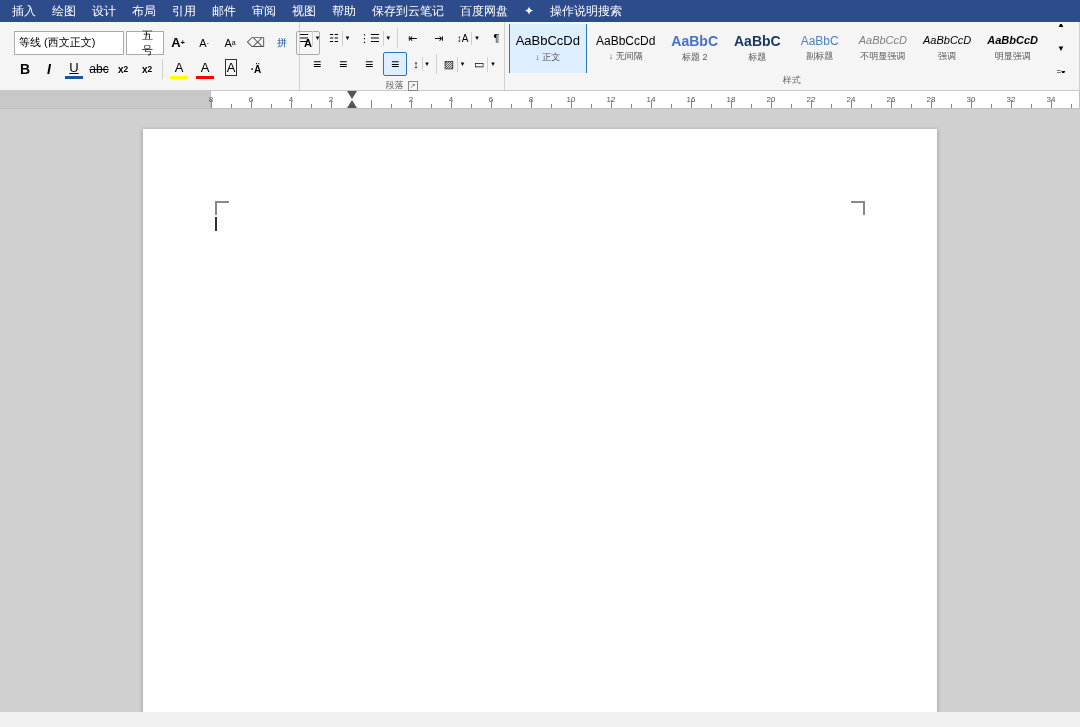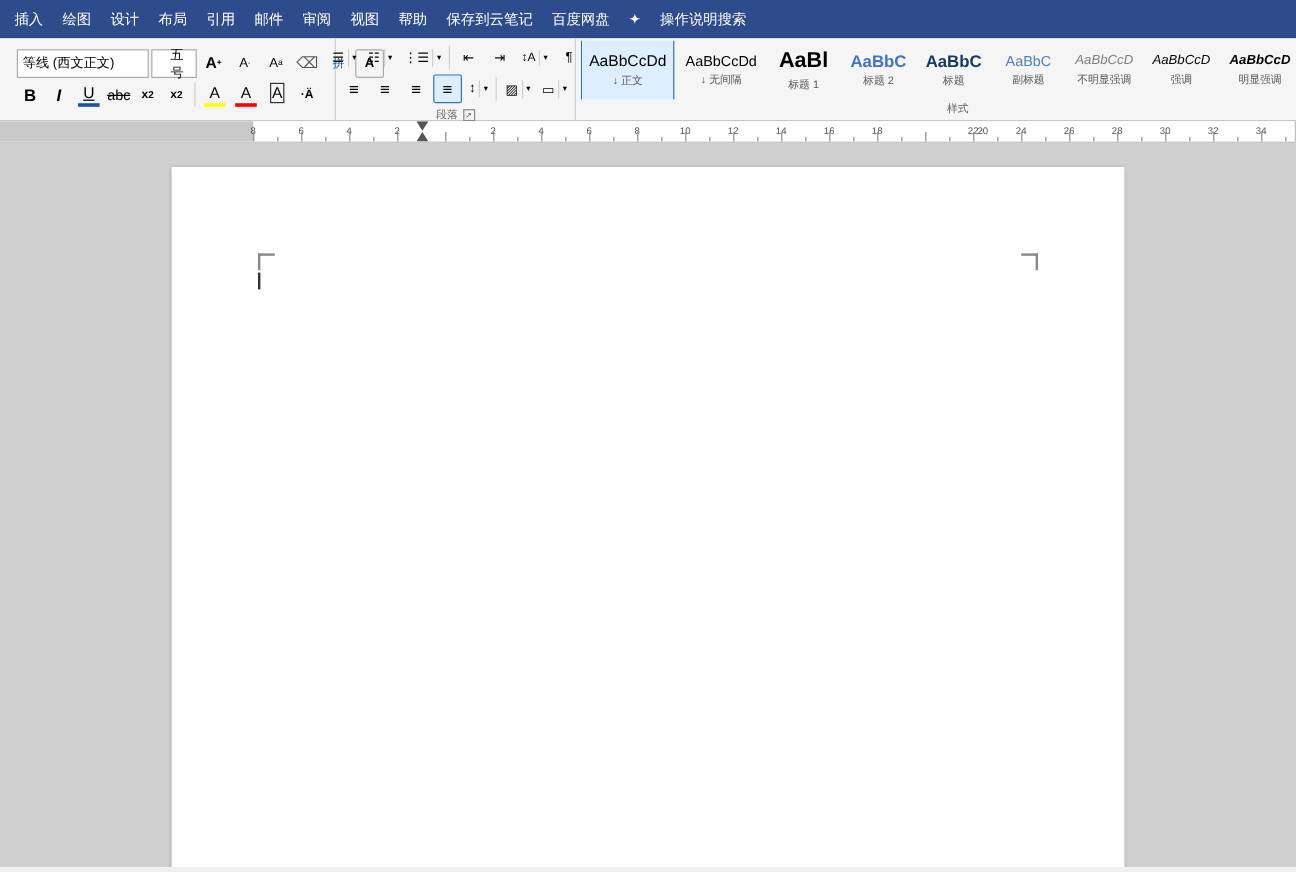--- a/index.html
+++ b/index.html
@@ -3,21 +3,21 @@
   <meta charset="utf-8">
   <style>
     * { margin: 0; padding: 0; box-sizing: border-box; }
     body { font-family: 'Microsoft YaHei', SimSun, Arial, sans-serif; font-size: 12px; background: #f0f0f0; overflow: hidden; width: 1080px; height: 727px; }
 
     
     .menu-bar {
       background: #2e4b8c;
       display: flex;
       align-items: center;
-      height: 32px;
+      height: 22px;
       padding: 0 4px;
     }
     .menu-bar span {
       color: white;
       padding: 2px 8px;
       font-size: 12px;
       cursor: pointer;
       white-space: nowrap;
     }
 
@@ -358,24 +358,20 @@
       <div class="ribbon-section-content" style="padding:2px;overflow:hidden;">
         <div id="styles-container" style="display:flex;gap:2px;align-items:stretch;overflow:hidden;flex:1;height:58px;">
 
         <div class="style-item active">
               <div class="style-preview" style="font-size: 13px; font-weight: normal; font-style: normal; color: rgb(0, 0, 0);">AaBbCcDd</div>
               <div class="style-name">↓ 正文</div>
             </div>
             <div class="style-item">
               <div class="style-preview" style="font-size: 12px; font-weight: normal; font-style: normal; color: rgb(0, 0, 0);">AaBbCcDd</div>
               <div class="style-name">↓ 无间隔</div>
-            </div>
-            <div class="style-item">
-              <div class="style-preview" style="font-size: 18px; font-weight: bold; font-style: normal; color: rgb(0, 0, 0);">AaBl</div>
-              <div class="style-name">标题 1</div>
             </div>
             <div class="style-item">
               <div class="style-preview" style="font-size: 14px; font-weight: bold; font-style: normal; color: rgb(68, 114, 196);">AaBbC</div>
               <div class="style-name">标题 2</div>
             </div>
             <div class="style-item">
               <div class="style-preview" style="font-size: 14px; font-weight: bold; font-style: normal; color: rgb(23, 55, 94);">AaBbC</div>
               <div class="style-name">标题</div>
             </div>
             <div class="style-item">
@@ -447,21 +443,21 @@
         <div style="position: absolute; left: 420px; bottom: 0px; width: 1px; height: 4px; background: rgb(136, 136, 136);"></div>
         <div style="position: absolute; left: 440px; bottom: 4px; font-size: 8px; color: rgb(85, 85, 85); transform: translateX(-50%);">14</div>
         <div style="position: absolute; left: 440px; bottom: 0px; width: 1px; height: 8px; background: rgb(136, 136, 136);"></div>
         <div style="position: absolute; left: 460px; bottom: 0px; width: 1px; height: 4px; background: rgb(136, 136, 136);"></div>
         <div style="position: absolute; left: 480px; bottom: 4px; font-size: 8px; color: rgb(85, 85, 85); transform: translateX(-50%);">16</div>
         <div style="position: absolute; left: 480px; bottom: 0px; width: 1px; height: 8px; background: rgb(136, 136, 136);"></div>
         <div style="position: absolute; left: 500px; bottom: 0px; width: 1px; height: 4px; background: rgb(136, 136, 136);"></div>
         <div style="position: absolute; left: 520px; bottom: 4px; font-size: 8px; color: rgb(85, 85, 85); transform: translateX(-50%);">18</div>
         <div style="position: absolute; left: 520px; bottom: 0px; width: 1px; height: 8px; background: rgb(136, 136, 136);"></div>
         <div style="position: absolute; left: 540px; bottom: 0px; width: 1px; height: 4px; background: rgb(136, 136, 136);"></div>
-        <div style="position: absolute; left: 560px; bottom: 4px; font-size: 8px; color: rgb(85, 85, 85); transform: translateX(-50%); margin-left: 48px;">20</div>
+        <div style="position: absolute; left: 560px; bottom: 4px; font-size: 8px; color: rgb(85, 85, 85); transform: translateX(-50%);">20</div>
         <div style="position: absolute; left: 560px; bottom: 0px; width: 1px; height: 8px; background: rgb(136, 136, 136);"></div>
         <div style="position: absolute; left: 580px; bottom: 0px; width: 1px; height: 4px; background: rgb(136, 136, 136);"></div>
         <div style="position: absolute; left: 600px; bottom: 4px; font-size: 8px; color: rgb(85, 85, 85); transform: translateX(-50%);">22</div>
         <div style="position: absolute; left: 600px; bottom: 0px; width: 1px; height: 8px; background: rgb(136, 136, 136);"></div>
         <div style="position: absolute; left: 620px; bottom: 0px; width: 1px; height: 4px; background: rgb(136, 136, 136);"></div>
         <div style="position: absolute; left: 640px; bottom: 4px; font-size: 8px; color: rgb(85, 85, 85); transform: translateX(-50%);">24</div>
         <div style="position: absolute; left: 640px; bottom: 0px; width: 1px; height: 8px; background: rgb(136, 136, 136);"></div>
         <div style="position: absolute; left: 660px; bottom: 0px; width: 1px; height: 4px; background: rgb(136, 136, 136);"></div>
         <div style="position: absolute; left: 680px; bottom: 4px; font-size: 8px; color: rgb(85, 85, 85); transform: translateX(-50%);">26</div>
         <div style="position: absolute; left: 680px; bottom: 0px; width: 1px; height: 8px; background: rgb(136, 136, 136);"></div>

